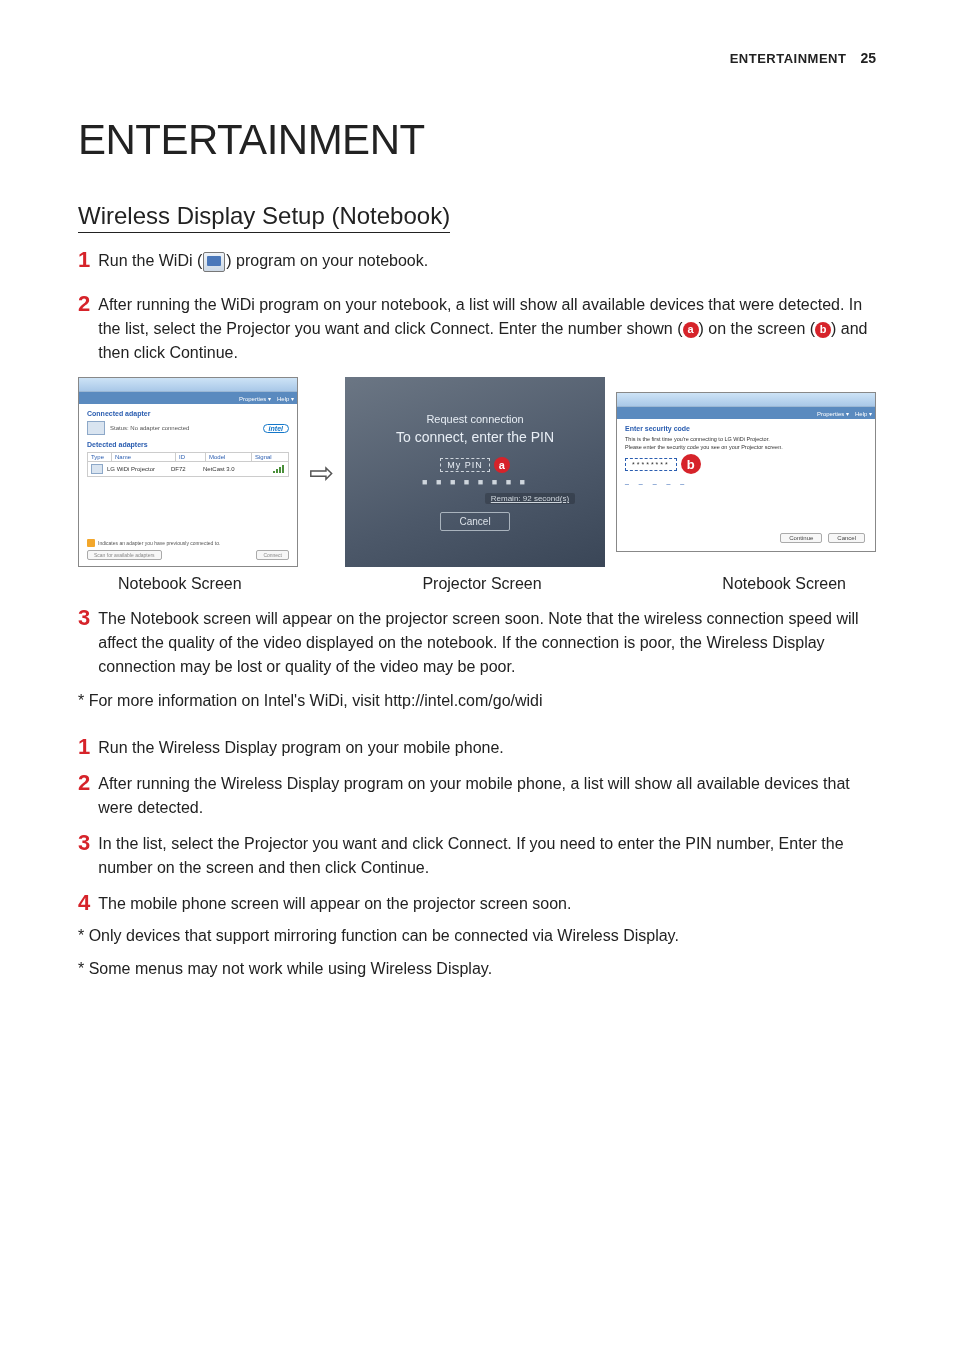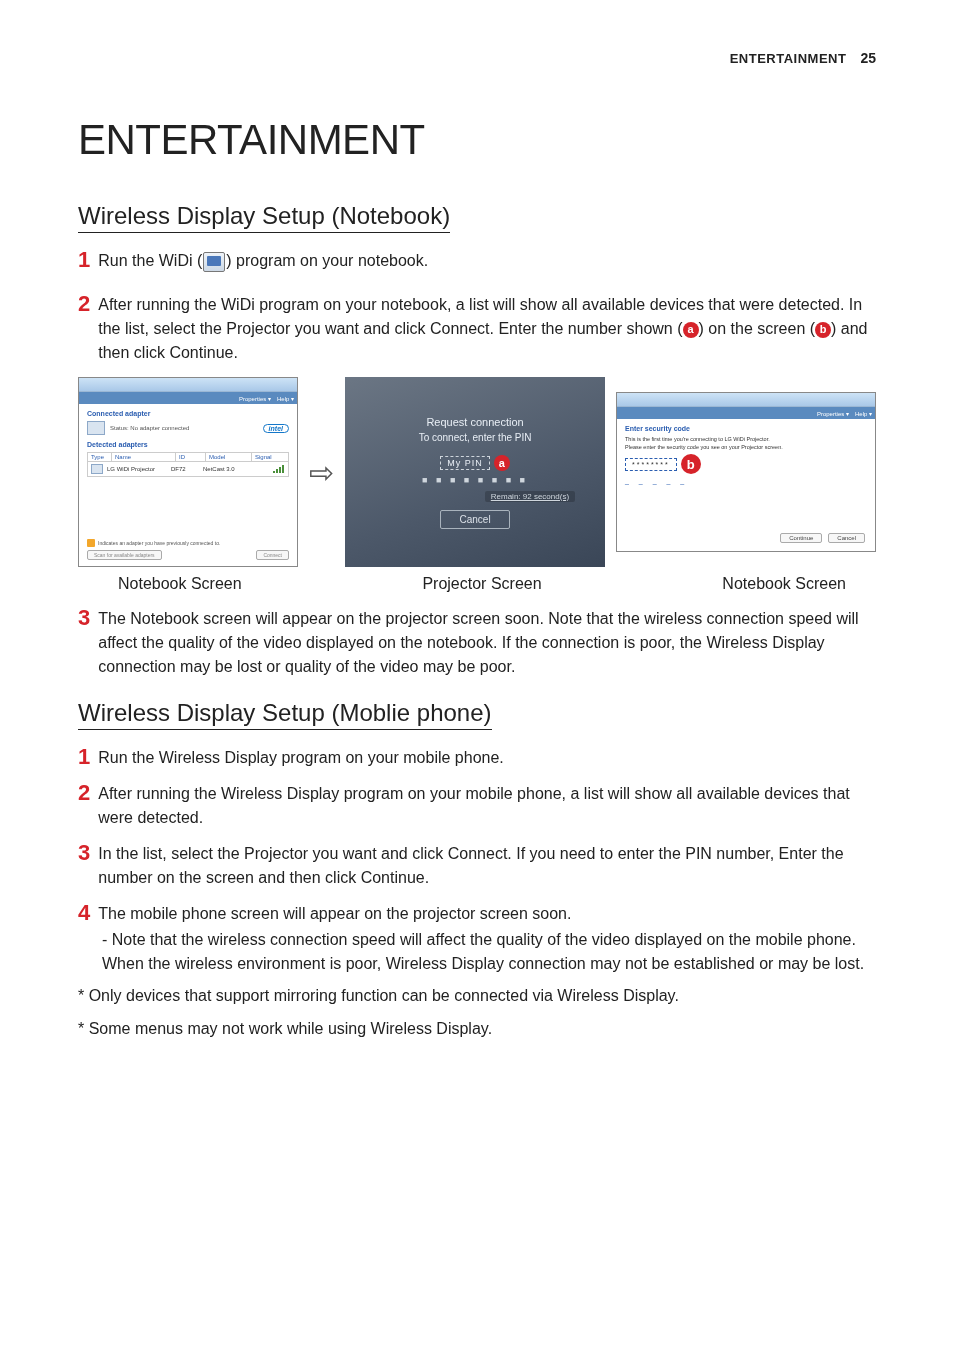--- a/index.html
+++ b/index.html
@@ -185,21 +185,21 @@
     align-items:center;
     justify-content:center;
   }
   .proj-dialog{
     width:200px;
     color:#e8eef5;
     text-align:center;
     font-size:10px;
   }
   .proj-req{ margin-bottom:4px; font-size:11px;}
-  .proj-sub{ font-size:10px; margin-bottom:12px;}
+  .proj-sub{ font-size:14px; margin-bottom:12px;}
   .proj-pin-row{ display:flex; justify-content:center; align-items:center; gap:4px; margin-bottom:4px;}
   .proj-pin{
     border:1px dashed #cfd6dd;
     padding:1px 6px;
     font-size:9px;
     letter-spacing:1px;
   }
   .proj-mark-a{
     width:16px;height:16px;border-radius:50%;background:#d6232a;color:#fff;
     font-size:11px; font-weight:bold; display:inline-flex;align-items:center;justify-content:center;
@@ -390,38 +390,37 @@
     <span>Notebook Screen</span>
     <span>Projector Screen</span>
     <span>Notebook Screen</span>
   </div>
 
   <div class="step">
     <span class="step-num">3</span>
     <span class="step-text">The Notebook screen will appear on the projector screen soon. Note that the wireless connection speed will affect the quality of the video displayed on the notebook. If the connection is poor, the Wireless Display connection may be lost or quality of the video may be poor.</span>
   </div>
 
+  <div class="star-line">* For more information on Intel's WiDi, visit http://intel.com/go/widi</div>
 </div>
 
 <div class="section2">
-  <h2 class="section-title">Wireless Display Setup (Moblie phone)</h2>
 
   <div class="step">
     <span class="step-num">1</span>
     <span class="step-text">Run the Wireless Display program on your mobile phone.</span>
   </div>
   <div class="step">
     <span class="step-num">2</span>
     <span class="step-text">After running the Wireless Display program on your mobile phone, a list will show all available devices that were detected.</span>
   </div>
   <div class="step">
     <span class="step-num">3</span>
     <span class="step-text">In the list, select the Projector you want and click Connect. If you need to enter the PIN number, Enter the number on the screen and then click Continue.</span>
   </div>
   <div class="step" style="margin-bottom:2px;">
     <span class="step-num">4</span>
     <span class="step-text">The mobile phone screen will appear on the projector screen soon.</span>
   </div>
-  <div class="sub-bullet">- Note that the wireless connection speed will affect the quality of the video displayed on the mobile phone. When the wireless environment is poor, Wireless Display connection may not be established or may be lost.</div>
 
   <div class="star-line">* Only devices that support mirroring function can be connected via Wireless Display.</div>
   <div class="star-line">* Some menus may not work while using Wireless Display.</div>
 </div>
 
 </body></html>

